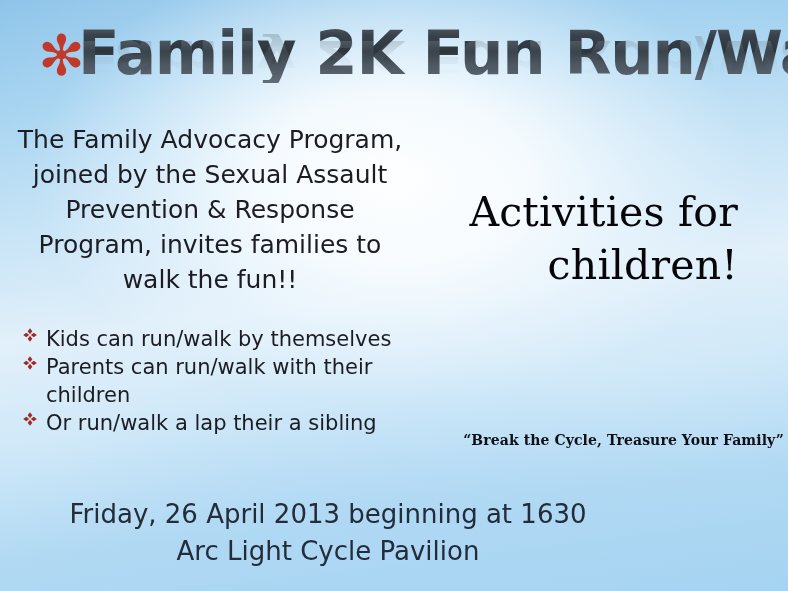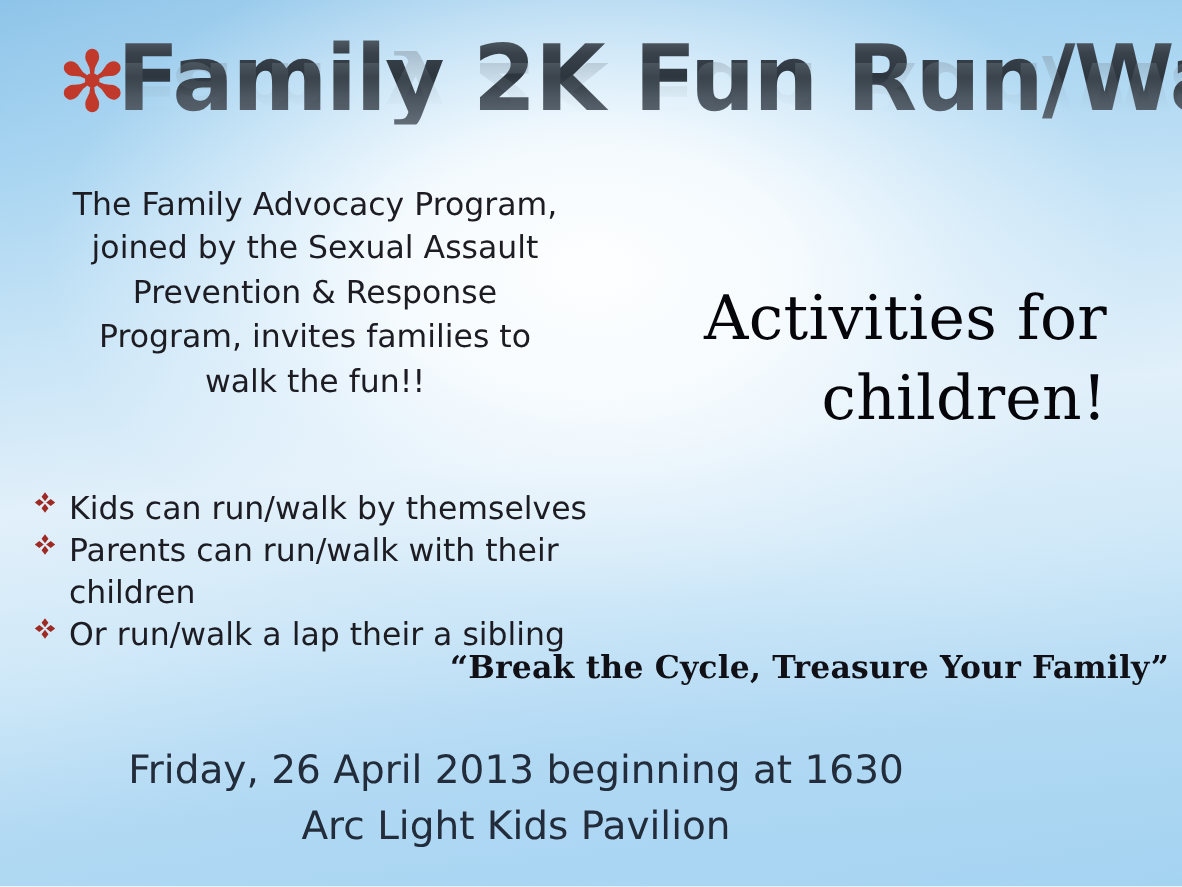--- a/index.html
+++ b/index.html
@@ -103,21 +103,21 @@
   }
 
   
   .intro {
     position: absolute;
     left: 8px;
     top: 122px;
     width: 404px;
     text-align: center;
     font-family: "DejaVu Sans", sans-serif;
-    font-size: 21px;
+    font-size: 25px;
     line-height: 1.40;
     color: #1c1c22;
   }
 
   
   .activities {
     position: absolute;
     left: 438px;
     top: 186px;
     width: 300px;
@@ -162,40 +162,39 @@
     text-align: center;
   }
   .bullet-mark svg { display: block; }
 
   
   .quote {
     position: absolute;
     left: 300px;
     top: 432px;
     width: 484px;
-    text-align: left;
+    text-align: right;
     font-family: "DejaVu Serif", serif;
     font-weight: 700;
-    font-size: 21px;
+    font-size: 14px;
     color: #101016;
     letter-spacing: 0.1px;
   }
 
   
   .footer {
     position: absolute;
     left: 0;
     top: 496px;
     width: 656px;
     text-align: center;
     font-family: "DejaVu Sans", sans-serif;
     font-size: 26px;
     line-height: 1.42;
     color: #232c3a;
-    padding-left: 16px;
   }
   .footer-line { display: block; }
 </style>
 </head>
 <body>
 
 <div id="slide">
 
   <div class="title-wrap">
     <span class="asterisk-icon">✻</span>
@@ -255,16 +254,16 @@
         </svg>
       </span>
       <span>Or run/walk a lap their a sibling</span>
     </li>
   </ul>
 
   <div class="quote">“Break the Cycle, Treasure Your Family”</div>
 
   <div class="footer">
     <span class="footer-line">Friday, 26 April 2013 beginning at 1630</span>
-    <span class="footer-line">Arc Light Kids Pavilion</span>
+    <span class="footer-line">Arc Light Cycle Pavilion</span>
   </div>
 
 </div>
 
 </body></html>

